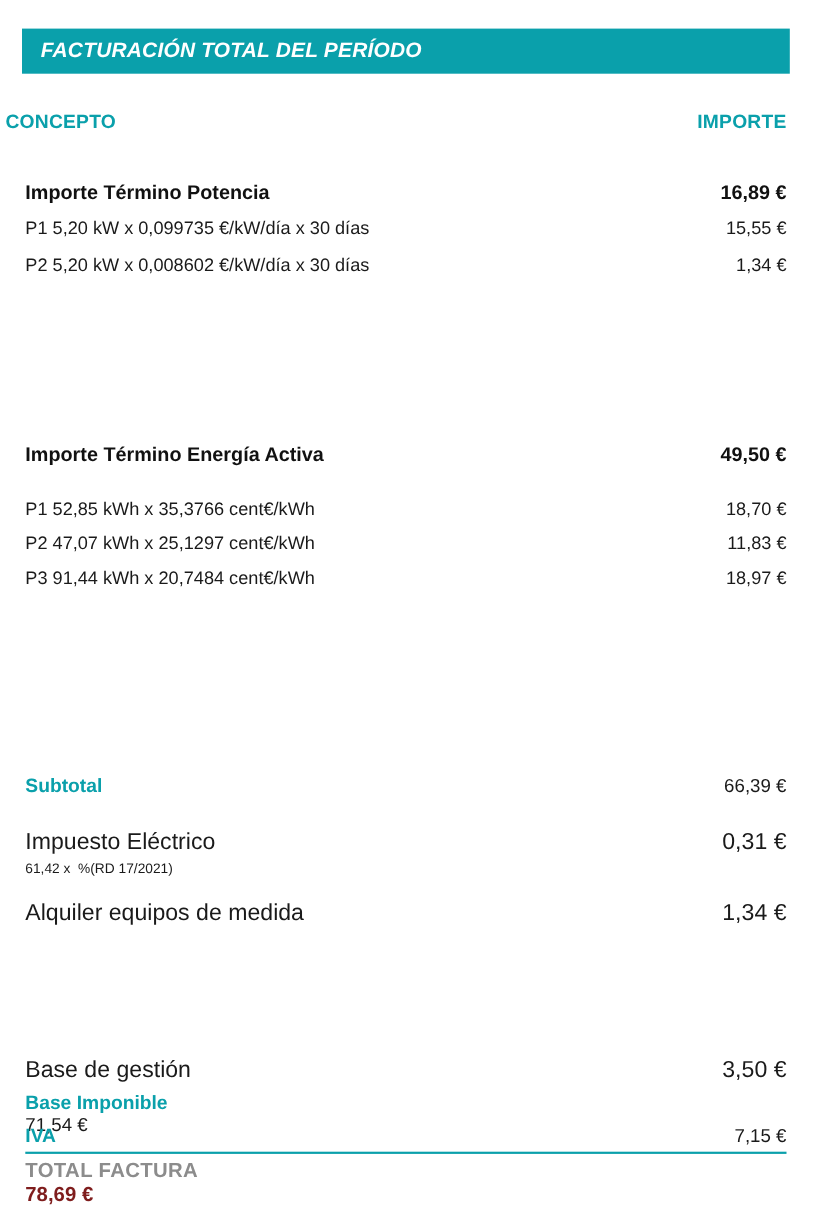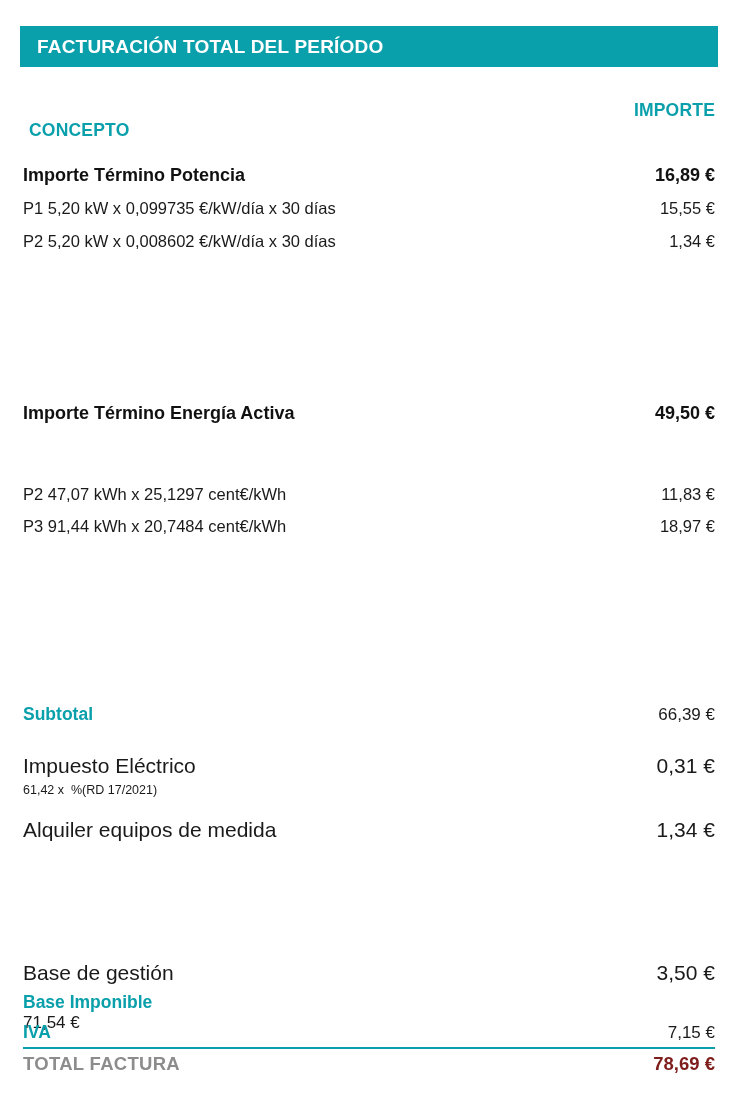--- a/index.html
+++ b/index.html
@@ -35,32 +35,33 @@
     display: flex;
     align-items: center;
   }
   .title-bar-text {
     color: #ffffff;
     font-size: 19px;
     font-weight: bold;
     letter-spacing: 0.2px;
     padding-left: 17px;
     white-space: nowrap;
+    font-style: italic;
   }
 
   
   .col-head {
     position: absolute;
     top: 100px;
     font-size: 17.5px;
     font-weight: bold;
     color: #0AA0AB;
     letter-spacing: 0.2px;
   }
-  .col-head-concepto { left: 29px; margin-top: 20px; }
+  .col-head-concepto { left: 5px; }
   .col-head-importe  { left: 0; width: 715px; text-align: right; }
 
   
   .row {
     position: absolute;
     left: 23px;
     width: 692px;
     display: flex;
     justify-content: space-between;
     align-items: baseline;
@@ -142,21 +143,21 @@
   .r-ene-p3     { top: 517px; }
 
   .r-subtotal   { top: 704px; }
   .r-impuesto   { top: 754px; }
   .n-impuesto   { top: 783px; }
   .r-alquiler   { top: 818px; }
 
   .r-cuota      { top: 961px; }
   .r-base       { top: 992px; flex-direction: column; }
   .r-iva        { top: 1022px; }
-  .r-total      { top: 1053px; }
+  .r-total      { top: 1053px; flex-direction: column; }
 </style>
 </head>
 <body>
 
 <div class="invoice">
 
   <div class="title-bar">
     <span class="title-bar-text">FACTURACIÓN TOTAL DEL PERÍODO</span>
   </div>
 
@@ -173,20 +174,24 @@
   </div>
   <div class="row row-detail r-pot-p2">
     <span class="label">P2 5,20 kW x 0,008602 €/kW/día x 30 días</span>
     <span class="amount">1,34 €</span>
   </div>
 
   <div class="row row-heading r-ene-head">
     <span class="label">Importe Término Energía Activa</span>
     <span class="amount">49,50 €</span>
   </div>
+  <div class="row row-detail r-ene-p1">
+    <span class="label">P1 52,85 kWh x 35,3766 cent€/kWh</span>
+    <span class="amount">18,70 €</span>
+  </div>
   <div class="row row-detail r-ene-p2">
     <span class="label">P2 47,07 kWh x 25,1297 cent€/kWh</span>
     <span class="amount">11,83 €</span>
   </div>
   <div class="row row-detail r-ene-p3">
     <span class="label">P3 91,44 kWh x 20,7484 cent€/kWh</span>
     <span class="amount">18,97 €</span>
   </div>
 
   <div class="row row-accent r-subtotal">

